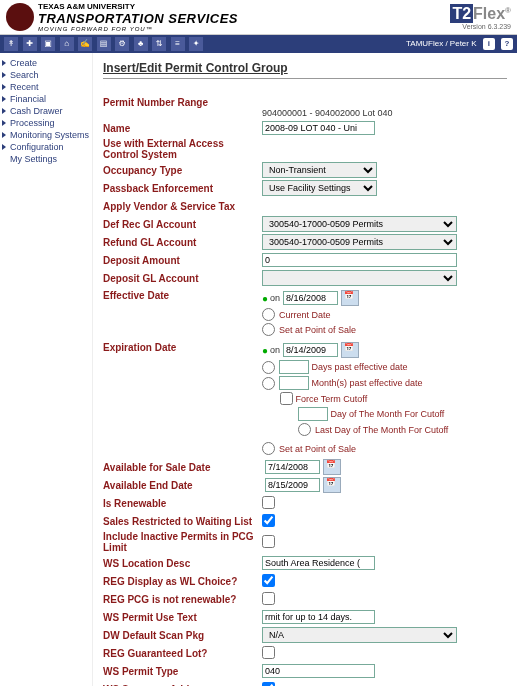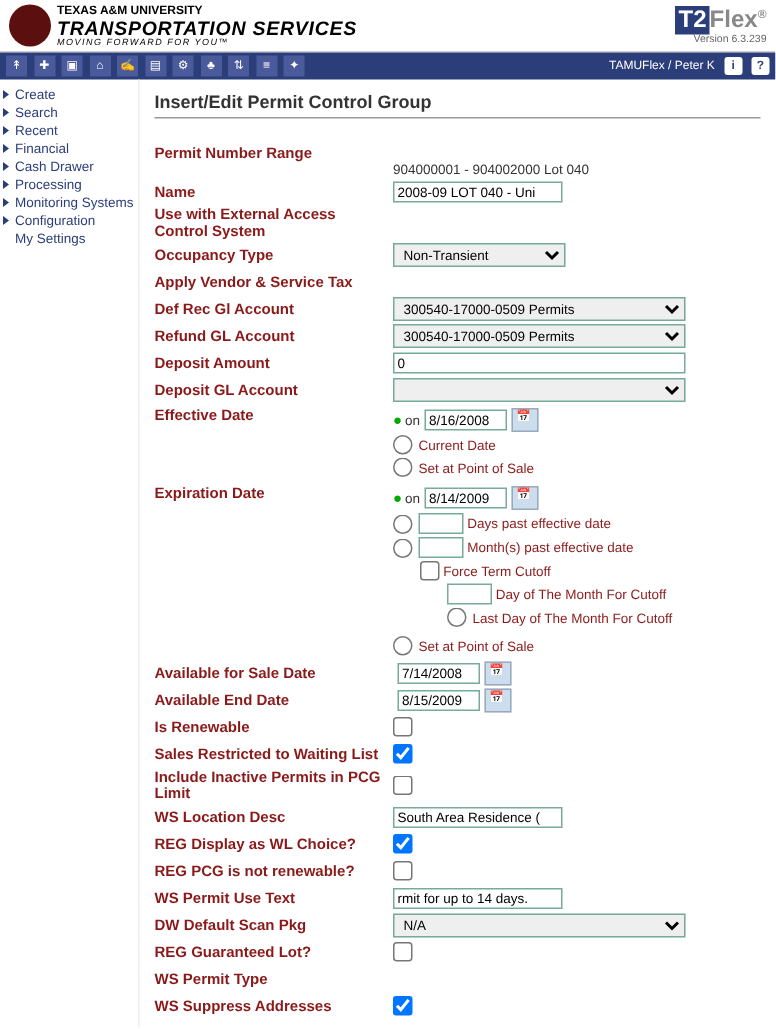--- a/index.html
+++ b/index.html
@@ -18,21 +18,21 @@
   .toolbar { background:#2c3e7a; color:#fff; display:flex; justify-content:space-between; align-items:center; padding:2px 4px; font-size:9px; }
   .tb-icons span { display:inline-block; width:14px; height:14px; background:#4a5a9a; margin-right:2px; text-align:center; line-height:14px; font-size:8px; cursor:pointer; }
   .tb-right { font-size:8px; }
   .tb-right span.help { display:inline-block; width:12px; height:12px; background:#fff; color:#2c3e7a; text-align:center; line-height:12px; border-radius:2px; margin-left:4px; font-weight:bold; cursor:pointer; }
   .layout { display:flex; }
   .sidebar { width:88px; padding:4px 2px; border-right:1px solid #eee; }
   .sidebar a { display:block; color:#2c3e7a; text-decoration:none; padding:1px 0 1px 8px; font-size:9px; position:relative; }
   .sidebar a:before { content:""; position:absolute; left:0; top:3px; width:0; height:0; border-left:4px solid #2c3e7a; border-top:3px solid transparent; border-bottom:3px solid transparent; }
   .sidebar a.plain:before { content:none; }
   .main { flex:1; padding:8px 10px 4px 10px; }
-  h2.page-title { font-size:12px; font-weight:bold; color:#333; margin:0 0 8px 0; border-bottom:1px solid #999; padding-bottom:3px; }
+  h2.page-title { font-size:12px; font-weight:bold; color:#333; margin:0 0 8px 0; border-bottom:1px solid #999; padding-bottom:3px;text-decoration:underline; }
   .row { display:flex; align-items:center; margin:2px 0; min-height:16px; }
   .lbl { width:155px; color:#8a1a1a; font-size:10px; font-weight:bold; padding-right:4px; }
   .lbl.top { align-self:flex-start; padding-top:2px; }
   .val { flex:1; font-size:9px; }
   .val.static { color:#333;margin-top:21px; }
   select, input[type=text] { font-size:9px; font-family:inherit; border:1px solid #7a9; padding:1px 2px; box-sizing:border-box; }
   select.w115 { width:115px; }
   select.w195 { width:195px; }
   input.w195 { width:195px; }
   input.w115 { width:113px; }
@@ -116,20 +116,24 @@
       </div>
     <div class="row">
         <div class="lbl">Use with External Access Control System</div>
         <div class="val"></div>
       </div>
     <div class="row">
         <div class="lbl">Occupancy Type</div>
         <div class="val"><select class="w115"><option>Non-Transient</option></select></div>
       </div>
     <div class="row">
+        <div class="lbl">Passback Enforcement</div>
+        <div class="val"><select class="w115"><option>Use Facility Settings</option></select></div>
+      </div>
+    <div class="row">
         <div class="lbl">Apply Vendor &amp; Service Tax</div>
         <div class="val"></div>
       </div>
     <div class="row">
         <div class="lbl">Def Rec Gl Account</div>
         <div class="val"><select class="w195"><option>300540-17000-0509 Permits</option></select></div>
       </div>
     <div class="row">
         <div class="lbl">Refund GL Account</div>
         <div class="val"><select class="w195"><option>300540-17000-0509 Permits</option></select></div>
@@ -236,20 +240,21 @@
     <div class="row">
         <div class="lbl">DW Default Scan Pkg</div>
         <div class="val"><select class="w195"><option>N/A</option></select></div>
       </div>
     <div class="row">
         <div class="lbl">REG Guaranteed Lot?</div>
         <div class="val"><input type="checkbox" style=""></div>
       </div>
     <div class="row">
         <div class="lbl">WS Permit Type</div>
+        <div class="val"><input type="text" class="w115" value="040" style=""></div>
       </div>
     <div class="row">
         <div class="lbl">WS Suppress Addresses</div>
         <div class="val"><input type="checkbox" checked="" style=""></div>
       </div>
 
   </div>
 </div>
 
 </body></html>

